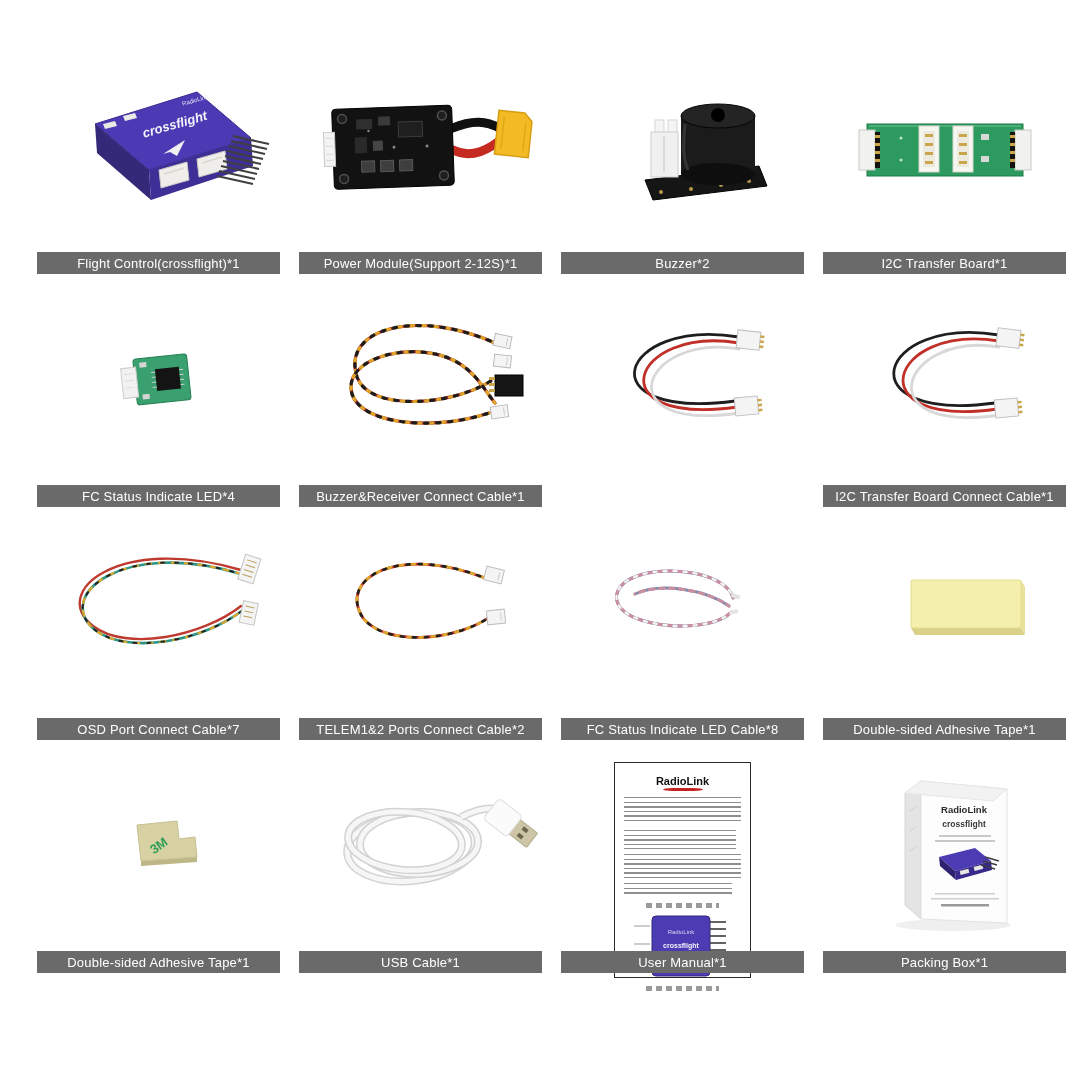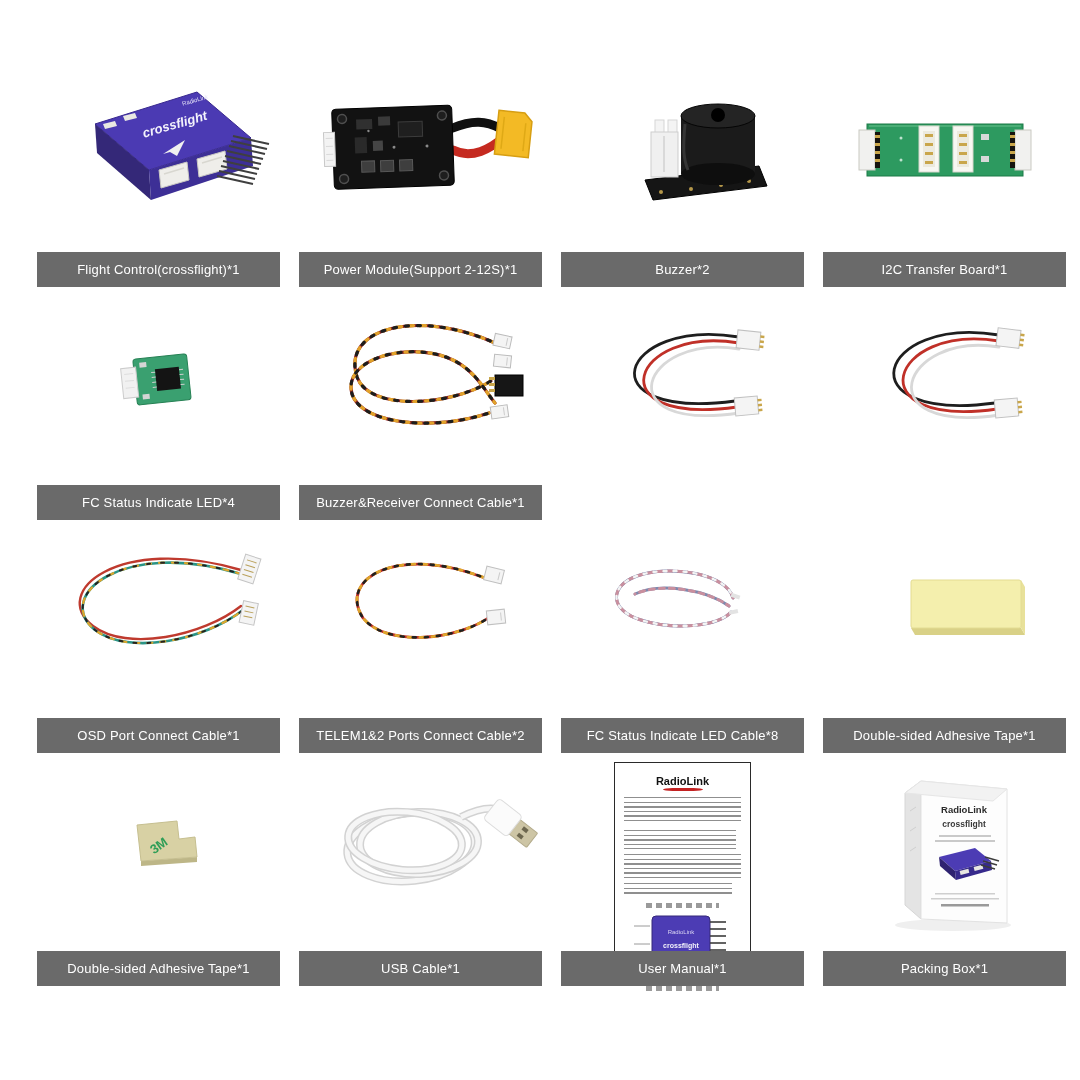--- a/index.html
+++ b/index.html
@@ -10,21 +10,21 @@
   .grid{
     position:absolute;left:37px;top:41px;
     display:grid;grid-template-columns:repeat(4,243px);column-gap:19px;row-gap:0;
   }
   .cell{width:243px;height:233px;position:relative;}
   .art{
     position:absolute;left:0;top:0;width:243px;height:211px;
     display:flex;align-items:center;justify-content:center;z-index:0;
   }
   .bar{
-    position:absolute;left:0;top:211px;width:243px;height:35px;
+    position:absolute;left:0;top:211px;width:243px;height:22px;
     background:#6a6a6a;color:#fff;display:flex;align-items:center;justify-content:center;
     font-size:13px;letter-spacing:.2px;z-index:2;white-space:nowrap;
   }
   svg{display:block;}
   
   .manual-page{
     position:absolute;left:53px;top:22px;width:137px;height:216px;box-sizing:border-box;
     background:#fff;border:1px solid #2a2a2a;z-index:1;padding:12px 9px 6px 9px;
   }
   .m-logo{text-align:center;font-weight:bold;font-size:11px;color:#111;}
@@ -293,20 +293,21 @@
           <rect x="197" y="57" width="4" height="2.5" fill="#c9a64b"></rect>
         </g>
         <g transform="rotate(-5 183 123)">
           <rect x="172" y="114" width="23" height="18" fill="#f4f4f4" stroke="#c0c0c0"></rect>
           <rect x="195" y="117" width="4" height="2.5" fill="#c9a64b"></rect>
             <rect x="195" y="122" width="4" height="2.5" fill="#c9a64b"></rect>
           <rect x="195" y="127" width="4" height="2.5" fill="#c9a64b"></rect>
         </g>
       </svg>
     </div>
+    <div class="bar">I2C Transfer Board Connect Cable*1</div>
   </div>
 
   <div class="cell">
     <div class="art">
       <svg width="243" height="190" viewBox="0 0 243 190">
         <g fill="none" stroke-linecap="round">
           <path d="M204,52 C82,16 12,74 56,108 C90,134 166,118 204,88" stroke="#bf3a2e" stroke-width="2.4"></path>
           <path d="M204,56 C86,20 16,78 58,112 C92,138 168,122 206,92" stroke="#2a9485" stroke-width="2.6"></path>
           <path d="M204,56 C86,20 16,78 58,112 C92,138 168,122 206,92" stroke="#dfa62c" stroke-width="2.2" stroke-dasharray="5 8"></path>
           <path d="M204,56 C86,20 16,78 58,112 C92,138 168,122 206,92" stroke="#222222" stroke-width="2" stroke-dasharray="3 11" stroke-dashoffset="6"></path>
@@ -319,21 +320,21 @@
             <line x1="207" y1="58" x2="217" y2="58" stroke="#b9a05a"></line>
         </g>
         <g transform="rotate(12 212 96)">
           <rect x="204" y="84" width="15" height="22" fill="#f4f4f4" stroke="#c4c4c4"></rect>
           <line x1="207" y1="89" x2="216" y2="89" stroke="#b9a05a"></line>
             <line x1="207" y1="94" x2="216" y2="94" stroke="#b9a05a"></line>
           <line x1="207" y1="99" x2="216" y2="99" stroke="#b9a05a"></line>
         </g>
       </svg>
     </div>
-    <div class="bar">OSD Port Connect Cable*1</div>
+    <div class="bar">OSD Port Connect Cable*7</div>
   </div>
 
   <div class="cell">
     <div class="art">
       <svg width="243" height="190" viewBox="0 0 243 190">
         <g fill="none" stroke-linecap="round">
           <path d="M186,60 C100,26 38,60 64,100 C88,130 160,122 192,98" stroke="#c03028" stroke-width="2.8"></path>
           <path d="M186,60 C100,26 38,60 64,100 C88,130 160,122 192,98" stroke="#dfa62c" stroke-width="2.8" stroke-dasharray="6 6"></path>
           <path d="M186,60 C100,26 38,60 64,100 C88,130 160,122 192,98" stroke="#202020" stroke-width="2.6" stroke-dasharray="3 9" stroke-dashoffset="7"></path>
         </g>

